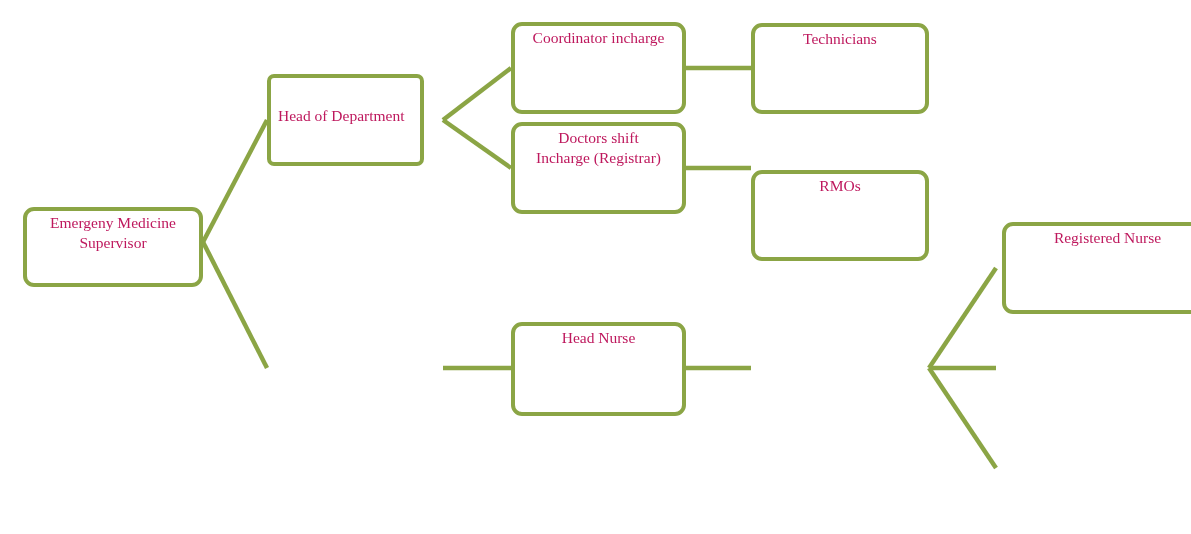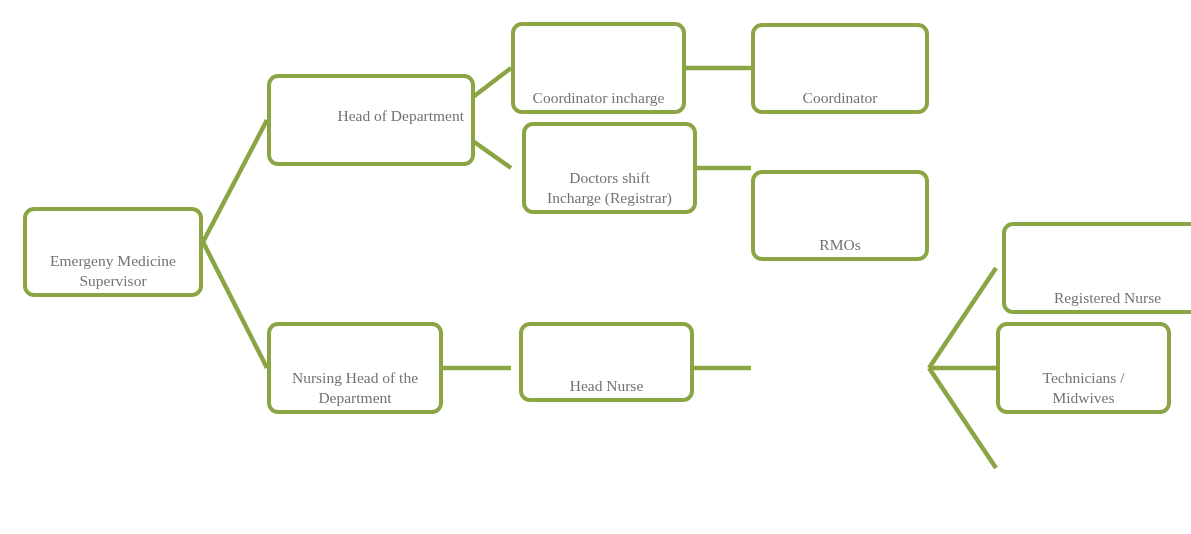--- a/index.html
+++ b/index.html
@@ -24,24 +24,24 @@
     height: 534px;
     pointer-events: none;
   }
   .node {
     position: absolute;
     box-sizing: border-box;
     background: #ffffff;
     border: 4.5px solid #8ba545;
     border-radius: 11px;
     display: flex;
-    align-items: flex-end;
+    align-items: flex-start;
     justify-content: center;
     text-align: center;
-    color: #737373;
+    color: #be185d;
     font-size: 15.5px;
     line-height: 1.28;
     padding: 2px 7px;
     z-index: 2;
   }
   .node-label {
     display: block;
     white-space: pre-line;
   }
   
@@ -76,59 +76,51 @@
       <path d="M 686 168 L 751 168"></path>
       <path d="M 443 368 L 511 368"></path>
       <path d="M 686 368 L 751 368"></path>
 
       <path d="M 929 368 L 996 268"></path>
       <path d="M 929 368 L 996 368"></path>
       <path d="M 929 368 L 996 468"></path>
     </g>
   </svg>
 
-  <div class="node" style="left:23px; top:207px; width:180px; height:90px;">
+  <div class="node" style="left:23px; top:207px; width:180px; height:80px;">
     <span class="node-label">Emergeny Medicine
 Supervisor</span>
   </div>
 
-  <div class="node node-stacked" style="left:267px; top:74px; width:208px; height:92px;">
+  <div class="node node-stacked" style="left:267px; top:74px; width:157px; height:92px;border-radius:7px;">
     <span class="node-label-primary">Head of Department</span>
   </div>
 
-  <div class="node" style="left:267px; top:322px; width:176px; height:92px;">
-    <span class="node-label">Nursing Head of the
-Department</span>
-  </div>
 
   <div class="node" style="left:511px; top:22px; width:175px; height:92px;">
     <span class="node-label">Coordinator incharge</span>
   </div>
 
-  <div class="node" style="left:522px; top:122px; width:175px; height:92px;">
+  <div class="node" style="left:511px; top:122px; width:175px; height:92px;">
     <span class="node-label">Doctors shift
 Incharge (Registrar)</span>
   </div>
 
-  <div class="node" style="left:511px; top:322px; width:175px; height:80px;margin-left:8px;">
+  <div class="node" style="left:511px; top:322px; width:175px; height:94px;">
     <span class="node-label">Head Nurse</span>
   </div>
 
   <div class="node" style="left:751px; top:23px; width:178px; height:91px;">
-    <span class="node-label">Coordinator</span>
+    <span class="node-label">Technicians</span>
   </div>
 
   <div class="node" style="left:751px; top:123px; width:178px; height:91px;margin-top:47px;">
     <span class="node-label">RMOs</span>
   </div>
 
 
   <div class="node" style="left:996px; top:222px; width:211px; height:92px;margin-left:6px;">
     <span class="node-label">Registered Nurse</span>
   </div>
 
-  <div class="node" style="left:996px; top:322px; width:175px; height:92px;">
-    <span class="node-label">Technicians /
-Midwives</span>
-  </div>
 
 
 </div>
 
 </body></html>

